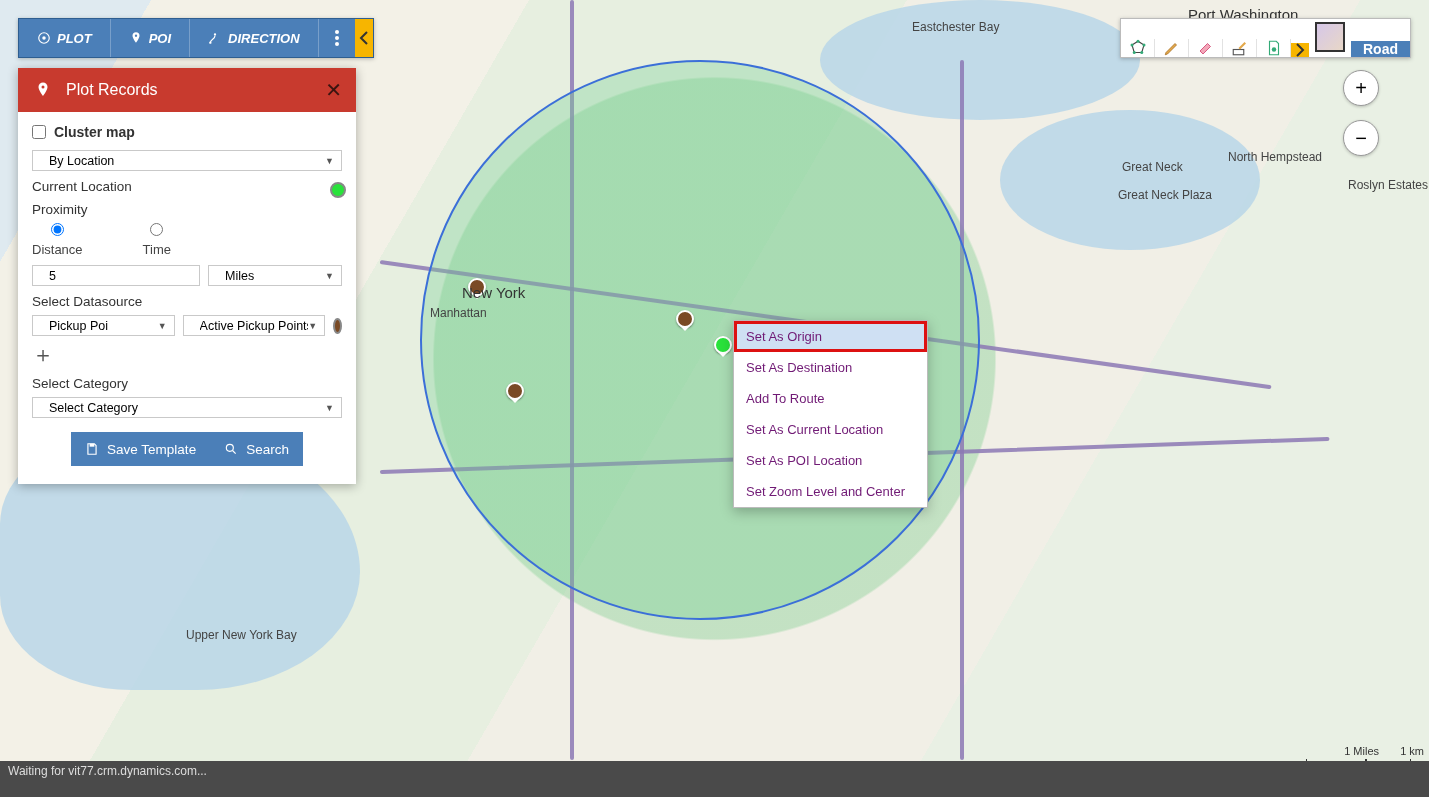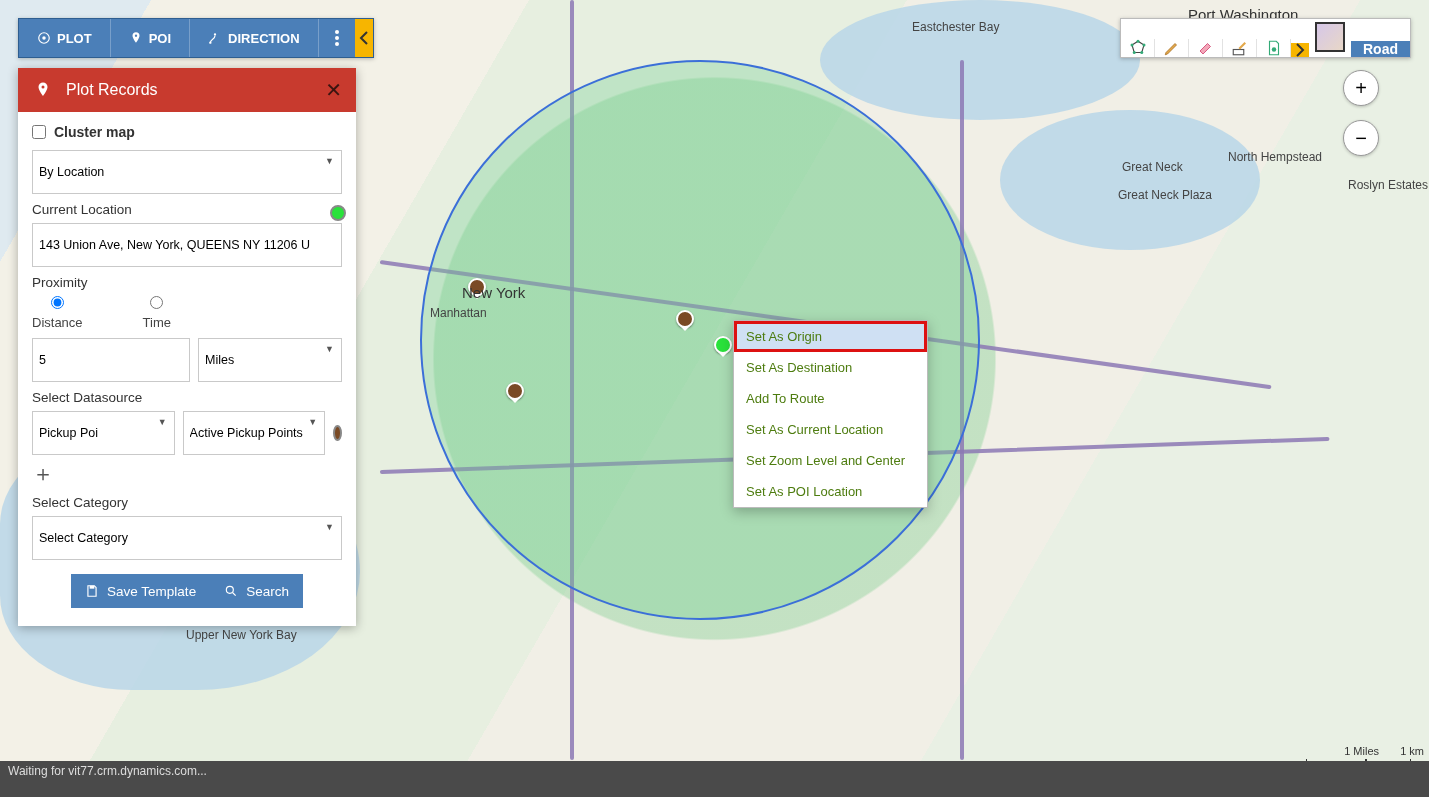--- a/index.html
+++ b/index.html
@@ -32,21 +32,21 @@
 .pin::after{
   content:""; position:absolute; left:50%; top:100%; transform:translateX(-50%);
   border:5px solid transparent; border-top-color:#fff;
 }
 .pin.green { background:#29e23b; }
 
 
 .top-tabs {
   position:absolute; left:18px; top:18px; height:40px;
   background:#4b7fb8; display:flex; align-items:stretch;
-  border:1px solid #2e5e90; box-shadow:0 1px 4px rgba(0,0,0,.25);
+  border:1px solid #2e5e90; box-shadow:0 1px 4px rgba(0,0,0,.25);font-style:italic;
 }
 .top-tabs .tab {
   display:flex; align-items:center; gap:6px; padding:0 18px;
   color:#fff; font-size:13px; font-weight:600; cursor:pointer;
   border-right:1px solid rgba(255,255,255,.25);
 }
 .top-tabs .tab svg { width:14px; height:14px; fill:#fff; }
 .top-tabs .more { width:36px; display:flex; align-items:center; justify-content:center; color:#fff; cursor:pointer; }
 .top-tabs .collapse {
   width:18px; background:#f7b500; display:flex; align-items:center; justify-content:center;
@@ -66,21 +66,21 @@
   width:22px; height:22px; margin-right:12px; display:flex; align-items:center; justify-content:center;
 }
 .panel-header .hicon svg{ width:18px; height:18px; fill:#fff;}
 .panel-header .close{
   margin-left:auto; font-size:20px; cursor:pointer; color:#3a1410; font-weight:300;
 }
 .panel-body{ padding:12px 14px 18px; font-size:13px; color:#444; }
 .panel-body .row{ margin-bottom:8px; }
 .panel-body label.lbl{ display:block; font-size:13.5px; color:#333; margin-bottom:6px; }
 .panel-body input[type=text], .panel-body select{
-  width:100%; height:44px; border:1px solid #c9c9c9; padding:0 6px; font-size:12.5px; background:#fff;
+  width:100%; height:21px; border:1px solid #c9c9c9; padding:0 16px; font-size:12.5px; background:#fff;
 }
 .panel-body select{ appearance:none; -webkit-appearance:none; background:#fff; }
 .select-wrap{ position:relative; }
 .select-wrap::after{
   content:"▼"; position:absolute; right:8px; top:6px; font-size:9px; color:#555; pointer-events:none;
 }
 .loc-row{ position:relative; }
 .loc-row .pin-mini{
   position:absolute; right:-4px; top:3px; width:16px; height:16px; border-radius:50%;
   background:#29e23b; border:2px solid #888;
@@ -100,21 +100,21 @@
 .btn svg{ width:14px; height:14px; fill:#fff; }
 .btn-row{ display:flex; justify-content:center; margin-top:14px; }
 
 
 .ctx-menu{
   position:absolute; left:733px; top:320px; width:195px;
   background:#fff; border:1px solid #bbb; box-shadow:0 4px 12px rgba(0,0,0,.25);
   font-size:13px;
 }
 .ctx-menu .item{
-  padding:8px 12px; cursor:pointer; white-space:nowrap; color:#4d7c0f;
+  padding:8px 12px; cursor:pointer; white-space:nowrap; color:#701a75;
 }
 .ctx-menu .item.hl{
   background:#cfe0f3; outline:3px solid #d11; outline-offset:-3px;
 }
 
 
 .right-toolbar{
   position:absolute; right:18px; top:18px; height:40px; display:flex; align-items:flex-end;
   background:#fff; border:1px solid #bbb; box-shadow:0 1px 4px rgba(0,0,0,.25);
 }
@@ -246,21 +246,20 @@
     <div class="row">
       <div class="select-wrap">
         <select>
           <option>By Location</option>
         </select>
       </div>
     </div>
 
     <div class="row loc-row">
       <label class="lbl">Current Location</label>
-      <input type="text" value="143 Union Ave, New York, QUEENS NY 11206 U" style="">
       <span class="pin-mini"></span>
     </div>
 
     <div class="row">
       <label class="lbl">Proximity</label>
       <div class="radio-row">
         <label>
           <input type="radio" name="prox" checked="" style="">
           <span>Distance</span>
         </label>
@@ -324,22 +323,22 @@
       </button>
     </div>
   </div>
 </div>
 
 <div class="ctx-menu">
   <div class="item hl">Set As Origin</div>
   <div class="item">Set As Destination</div>
   <div class="item">Add To Route</div>
   <div class="item">Set As Current Location</div>
+  <div class="item">Set As POI Location</div>
   <div class="item">Set Zoom Level and Center</div>
-  <div class="item">Set As POI Location</div>
 </div>
 
 <div class="right-toolbar">
   <div class="tbtn">
     <svg viewBox="0 0 24 24">
         <path d="M4 8 12 3l8 5-3 10H7z" fill="none" stroke="#444" stroke-width="1.5"></path>
         <circle cx="4" cy="8" r="2" fill="#3a7"></circle>
         <circle cx="12" cy="3" r="2" fill="#3a7"></circle>
         <circle cx="20" cy="8" r="2" fill="#3a7"></circle>
         <circle cx="17" cy="18" r="2" fill="#3a7"></circle>

